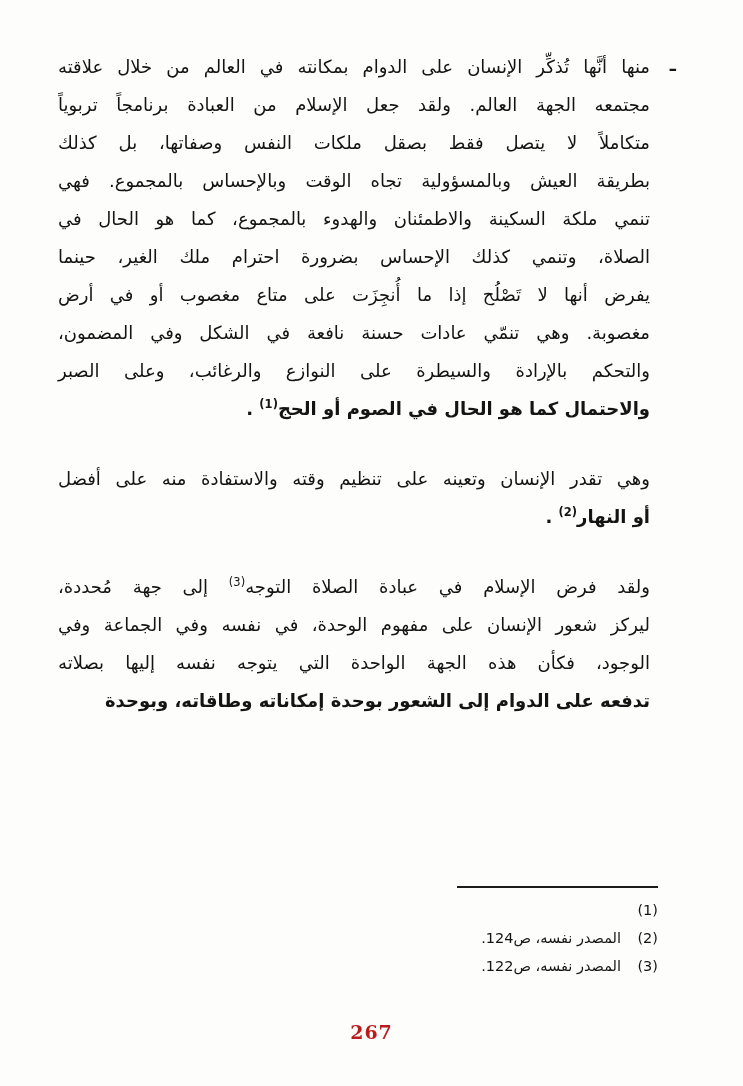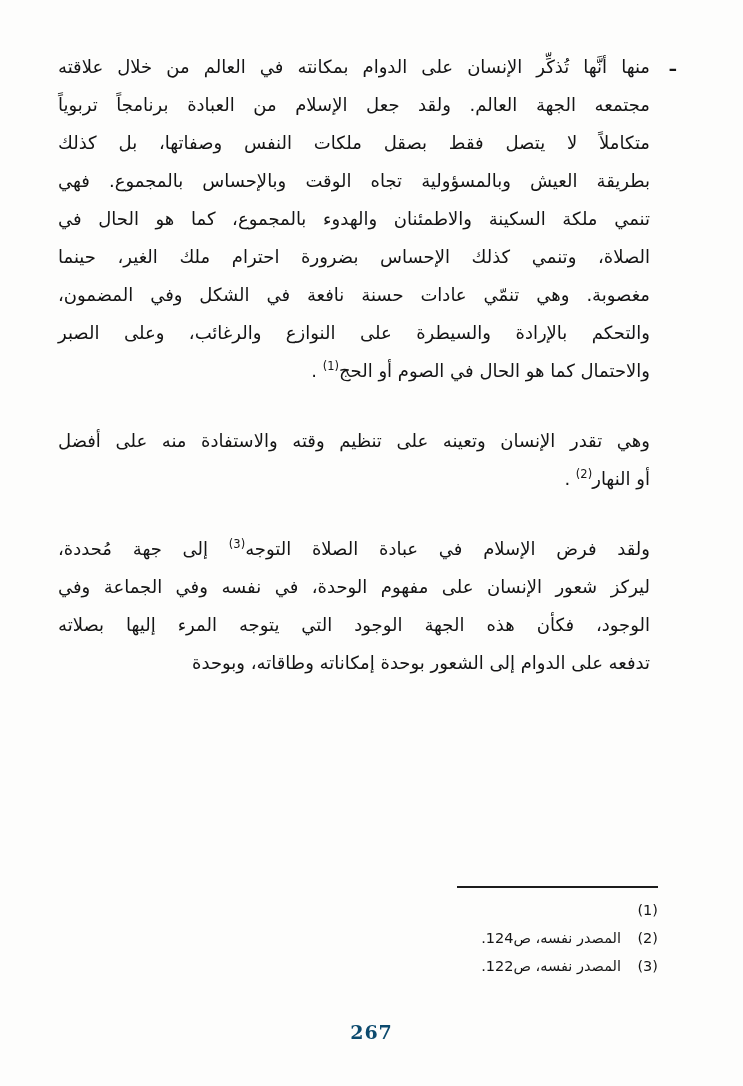--- a/index.html
+++ b/index.html
@@ -32,20 +32,21 @@
   }
   .line {
     text-align: justify;
     text-align-last: justify;
     -moz-text-align-last: justify;
     height: 38px;
   }
   .line.last {
     text-align: right;
     text-align-last: right;
+    font-weight: bold;
     -moz-text-align-last: right;
   }
   sup.fnref {
     font-size: 11.5px;
     line-height: 0;
     vertical-align: super;
     letter-spacing: 0;
   }
   .footnote-sep {
     position: absolute;
@@ -64,49 +65,50 @@
   .fn-num { min-width: 24px; text-align: right; }
   .fn-text { white-space: nowrap; }
   .page-number {
     position: absolute;
     top: 1021px; left: 0; right: 0;
     text-align: center;
     font-family: "DejaVu Serif", serif;
     font-weight: bold;
     font-size: 19px;
     letter-spacing: 1px;
-    color: #0c4a6e;
+    color: #b91c1c;
   }
 </style>
 </head>
 <body>
 
 <div class="page">
 
   <div class="text-block" id="text-block">
       <div class="paragraph">
         <span class="marker">ـ</span>
         <div class="line">منها أنَّها تُذكِّر الإنسان على الدوام بمكانته في العالم من خلال علاقته</div>
         <div class="line">مجتمعه الجهة العالم. ولقد جعل الإسلام من العبادة برنامجاً تربوياً</div>
         <div class="line">متكاملاً لا يتصل فقط بصقل ملكات النفس وصفاتها، بل كذلك</div>
         <div class="line">بطريقة العيش وبالمسؤولية تجاه الوقت وبالإحساس بالمجموع. فهي</div>
         <div class="line">تنمي ملكة السكينة والاطمئنان والهدوء بالمجموع، كما هو الحال في</div>
         <div class="line">الصلاة، وتنمي كذلك الإحساس بضرورة احترام ملك الغير، حينما</div>
+        <div class="line">يفرض أنها لا تَصْلُح إذا ما أُنجِزَت على متاع مغصوب أو في أرض</div>
         <div class="line">مغصوبة. وهي تنمّي عادات حسنة نافعة في الشكل وفي المضمون،</div>
         <div class="line">والتحكم بالإرادة والسيطرة على النوازع والرغائب، وعلى الصبر</div>
         <div class="line last">والاحتمال كما هو الحال في الصوم أو الحج<sup class="fnref">(1)</sup> .</div>
       </div>
       <div class="paragraph">
         <div class="line">وهي تقدر الإنسان وتعينه على تنظيم وقته والاستفادة منه على أفضل</div>
         <div class="line last">أو النهار<sup class="fnref">(2)</sup> .</div>
       </div>
       <div class="paragraph">
         <div class="line">ولقد فرض الإسلام في عبادة الصلاة التوجه<sup class="fnref">(3)</sup> إلى جهة مُحددة،</div>
         <div class="line">ليركز شعور الإنسان على مفهوم الوحدة، في نفسه وفي الجماعة وفي</div>
-        <div class="line">الوجود، فكأن هذه الجهة الوجود التي يتوجه المرء إليها بصلاته</div>
+        <div class="line">الوجود، فكأن هذه الجهة الواحدة التي يتوجه نفسه إليها بصلاته</div>
         <div class="line last">تدفعه على الدوام إلى الشعور بوحدة إمكاناته وطاقاته، وبوحدة</div>
       </div>
     </div>
 
   <div class="footnote-sep"></div>
 
   <div class="footnotes" id="footnotes">
       <div class="footnote-row">
         <span class="fn-num">(1)</span>
       </div>

